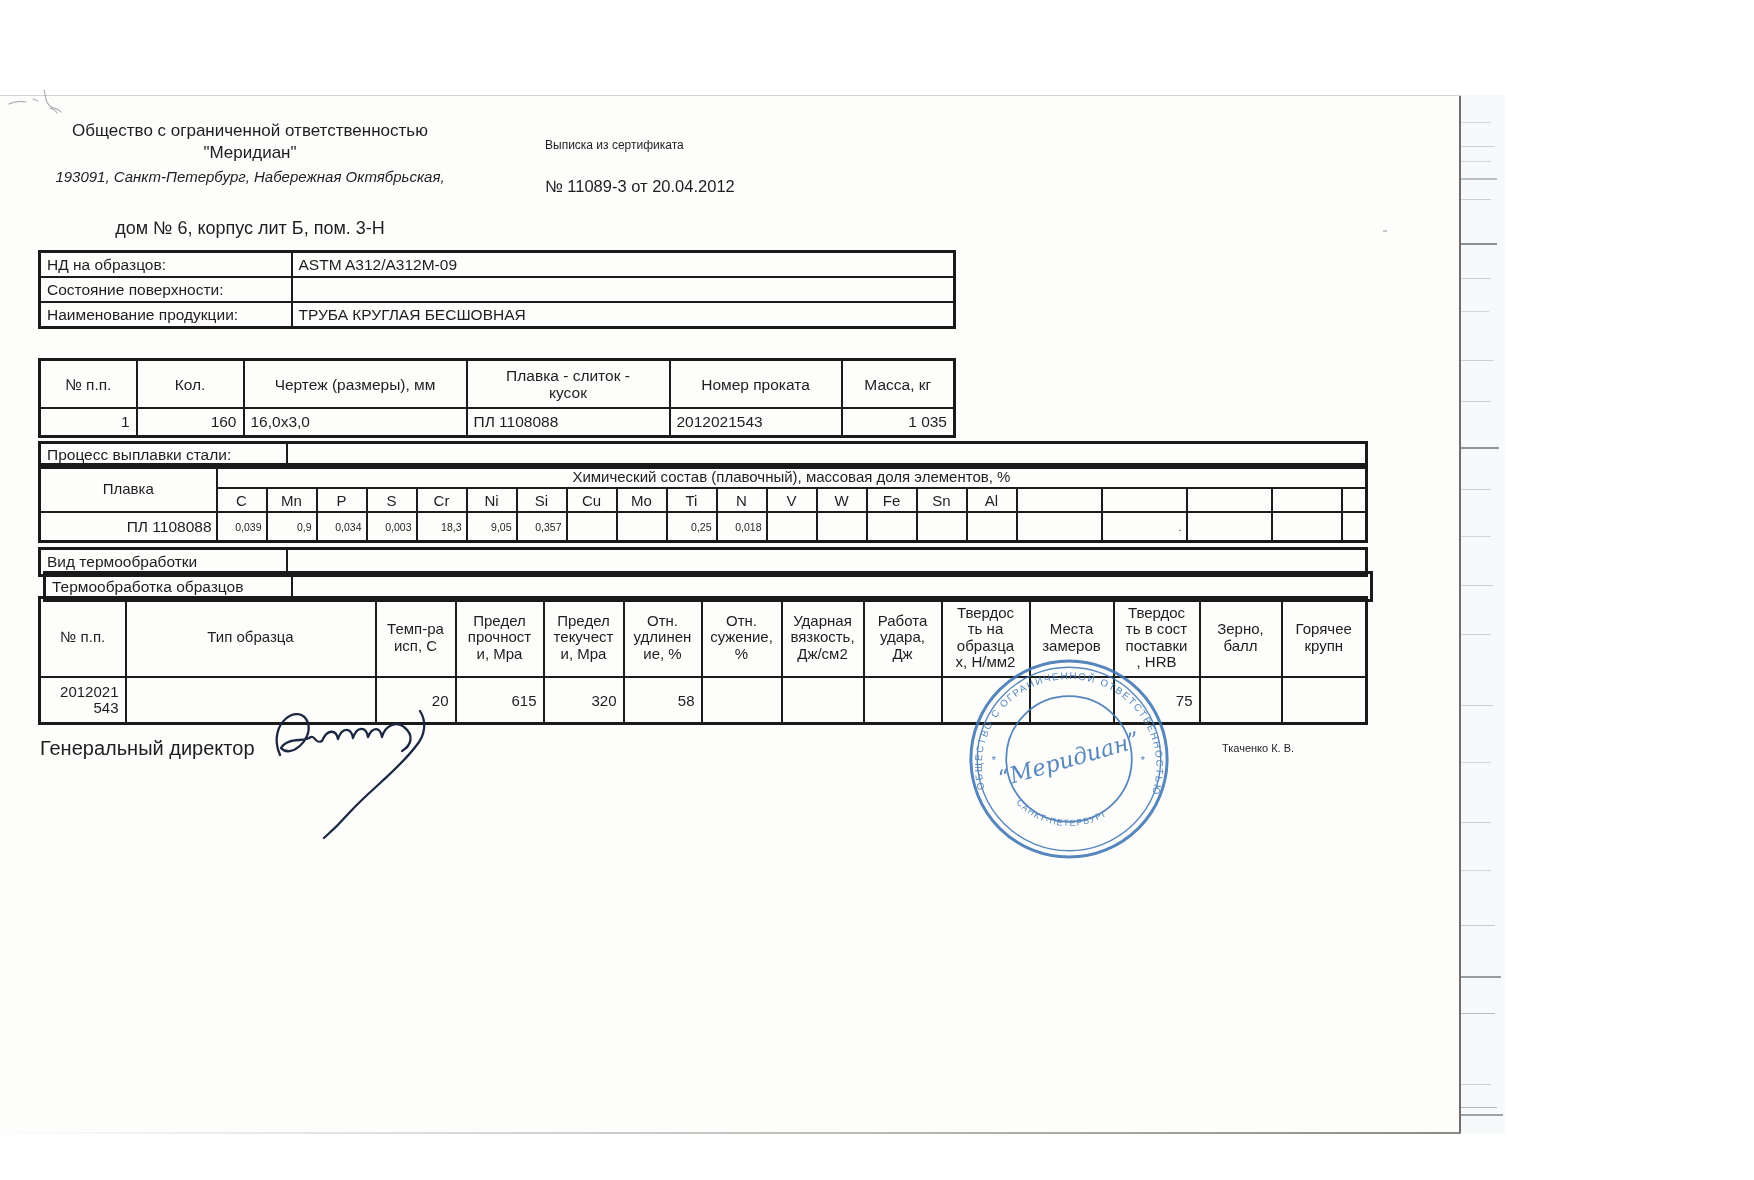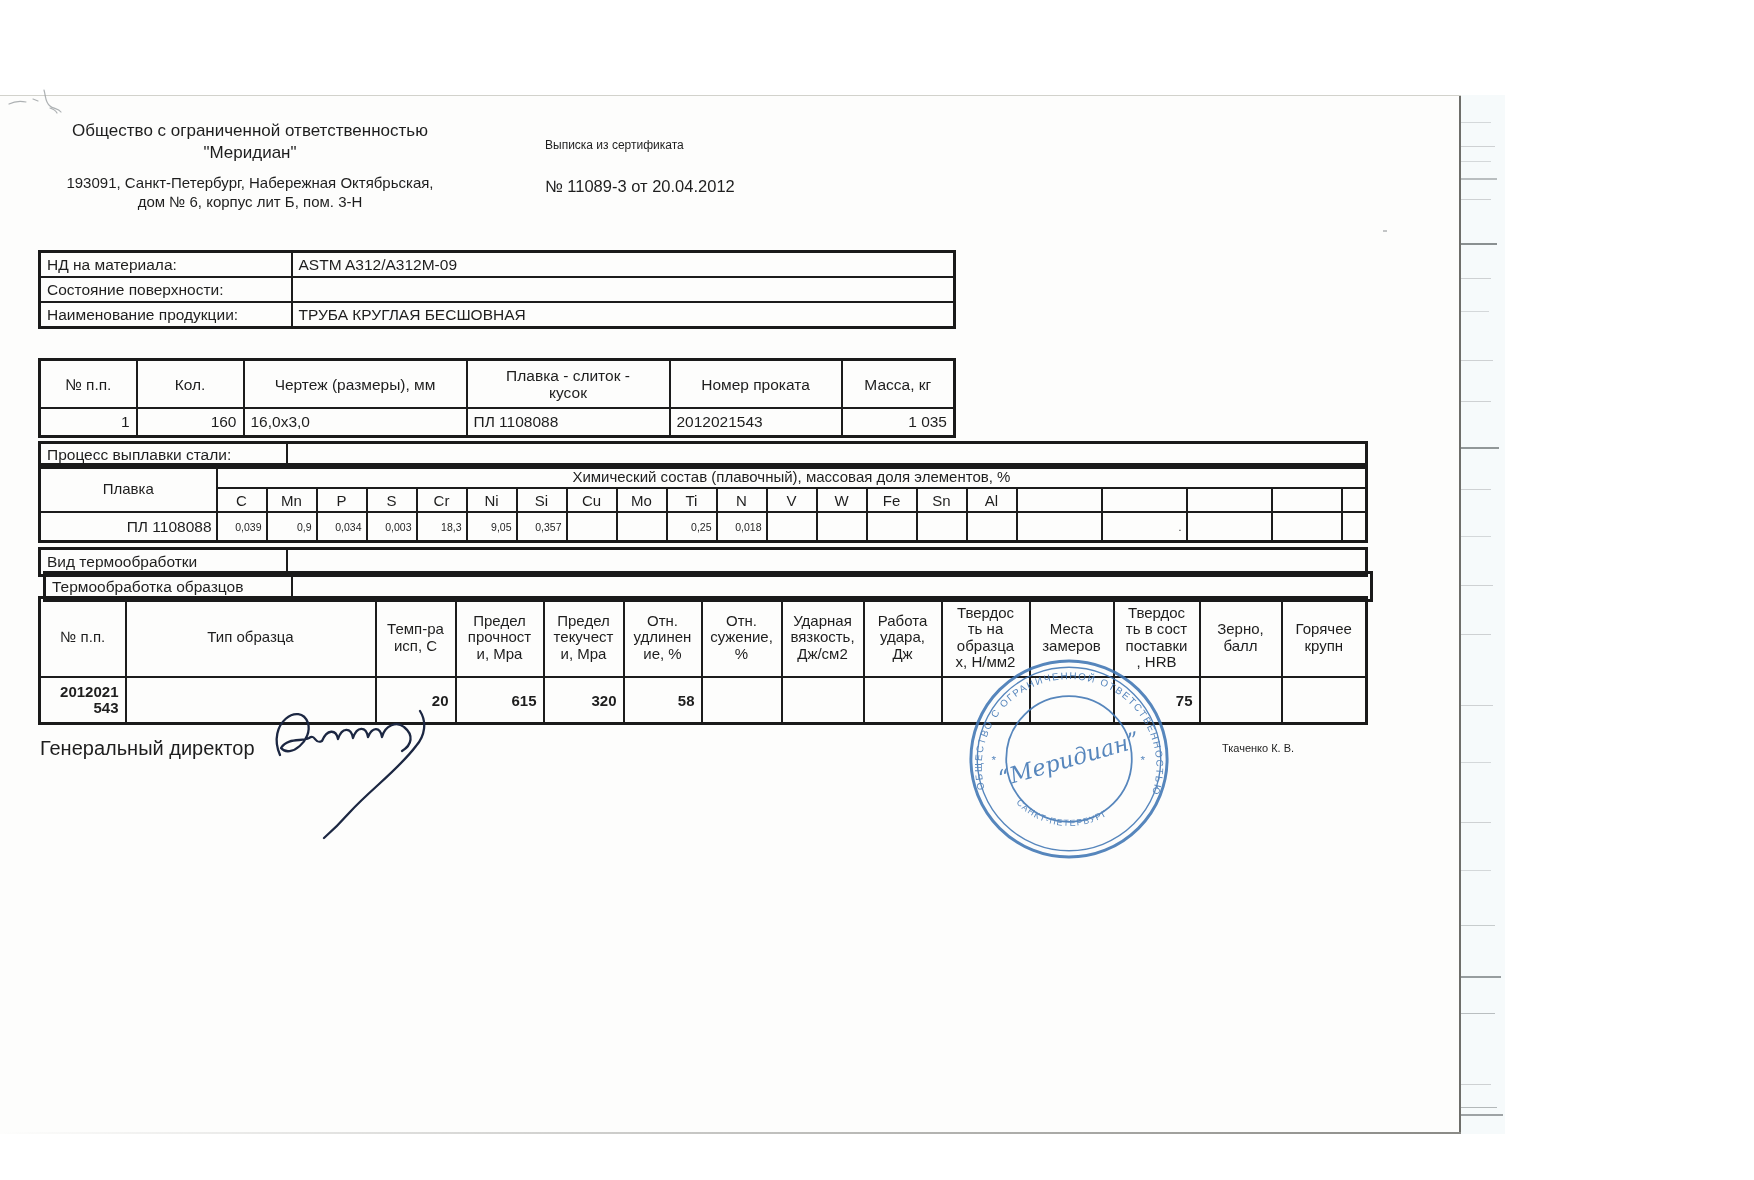--- a/index.html
+++ b/index.html
@@ -25,22 +25,22 @@
     position:absolute;left:1461px;top:95px;width:44px;height:1039px;
     background:rgba(214,233,238,0.22);
   }
   .art{position:absolute;height:1px;background:#6f7577;}
   .speck{position:absolute;background:#8a8d8f;}
 
   
   .co-block{position:absolute;left:38px;top:120px;width:424px;text-align:center;}
   .co-line1{font-size:17px;line-height:22px;}
   .co-line2{font-size:17px;line-height:22px;}
-  .co-line3{font-size:15px;line-height:19px;margin-top:9px;}
-  .co-line4{font-size:15px;line-height:19px;}
+  .co-line3{font-size:15px;line-height:19px;margin-top:3px;font-style:italic;}
+  .co-line4{font-size:18px;line-height:19px;margin-top:33px;}
   .doc-block{position:absolute;left:545px;top:138px;width:280px;}
   .doc-title{font-size:12px;}
   .doc-number{font-size:16.5px;margin-top:25px;}
 
   
   table{border-collapse:collapse;table-layout:fixed;position:absolute;background:transparent;}
   table{border:3px solid #1a1a1a;}
   td{border:2px solid #1c1c1c;overflow:hidden;vertical-align:middle;font-size:15.5px;padding:0 4px;}
   td.c{text-align:center;}
   td.r{text-align:right;padding-right:6px;}
@@ -63,21 +63,21 @@
   .t-chem .el td{height:22px;text-align:center;font-size:15px;padding:0 1px;}
   .t-chem .dv td{height:27px;text-align:right;padding-right:4px;}
 
   .t-vid{left:38px;top:547px;width:1327px;}
   .t-vid td{height:24px;}
   .t-term{left:43px;top:571px;width:1327px;}
   .t-term td{height:25px;}
 
   .t-mech{left:38px;top:596px;width:1327px;}
   .t-mech .hd td{height:77px;text-align:center;font-size:15px;line-height:16.5px;padding:0 1px;}
-  .t-mech .dt td{height:44px;text-align:right;padding-right:6px;font-size:15px;font-weight:bold;}
+  .t-mech .dt td{height:44px;text-align:right;padding-right:6px;font-size:15px;}
 
   .footer-director{position:absolute;left:40px;top:737px;font-size:20px;}
   .footer-name{position:absolute;left:1222px;top:742px;font-size:11px;}
 
   .sig{position:absolute;left:252px;top:693px;width:200px;height:152px;}
   .stamp{position:absolute;left:966px;top:656px;width:206px;height:206px;opacity:0.88;}
   .pencil{position:absolute;left:6px;top:84px;width:80px;height:34px;opacity:0.75;}
 </style>
 </head>
 <body>
@@ -134,21 +134,21 @@
   <div class="doc-number">№ 11089-3 от 20.04.2012</div>
 </div>
 
 <table class="t-info">
   <colgroup>
       <col style="width:252px">
       <col style="width:663px">
     </colgroup>
   <tbody>
       <tr>
-    <td class="l">НД на материала:</td>
+    <td class="l">НД на образцов:</td>
     <td class="l">ASTM A312/A312M-09</td>
   </tr>
   <tr>
     <td class="l">Состояние поверхности:</td>
     <td class="l"></td>
   </tr>
   <tr>
     <td class="l">Наименование продукции:</td>
     <td class="l">ТРУБА КРУГЛАЯ БЕСШОВНАЯ</td>
   </tr>

